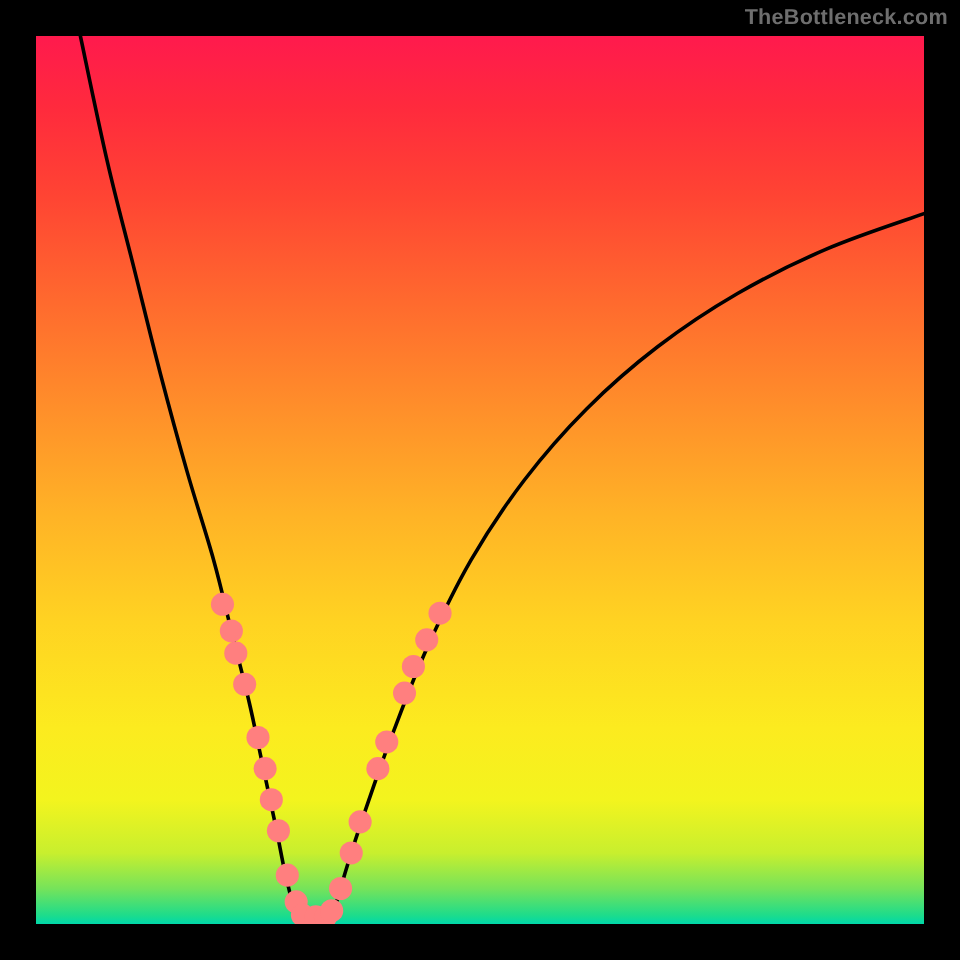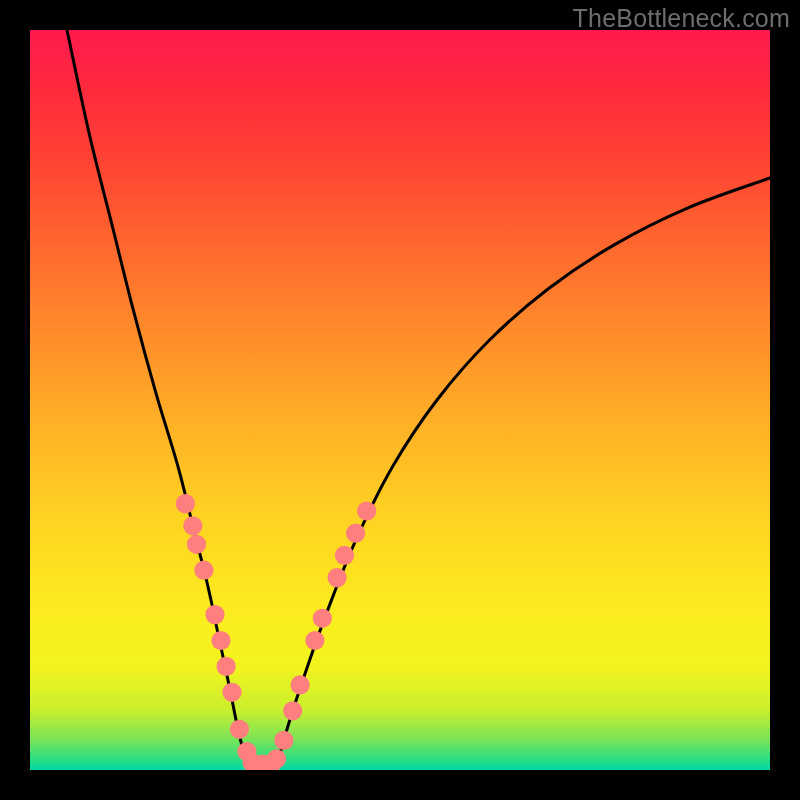--- a/index.html
+++ b/index.html
@@ -48,22 +48,22 @@
     top: 0;
     left: 0;
     width: 740px;
     height: 740px;
   }
   .watermark {
     position: absolute;
     top: 4px;
     right: 10px;
     color: #6e6e6e;
-    font-size: 25px;
-    font-weight: 400;
+    font-size: 18px;
+    font-weight: 700;
     letter-spacing: 0.2px;
     user-select: none;
   }
 </style>
 </head>
 <body>
 
 <div class="frame">
   <div class="watermark">TheBottleneck.com</div>
   <div class="plot">

